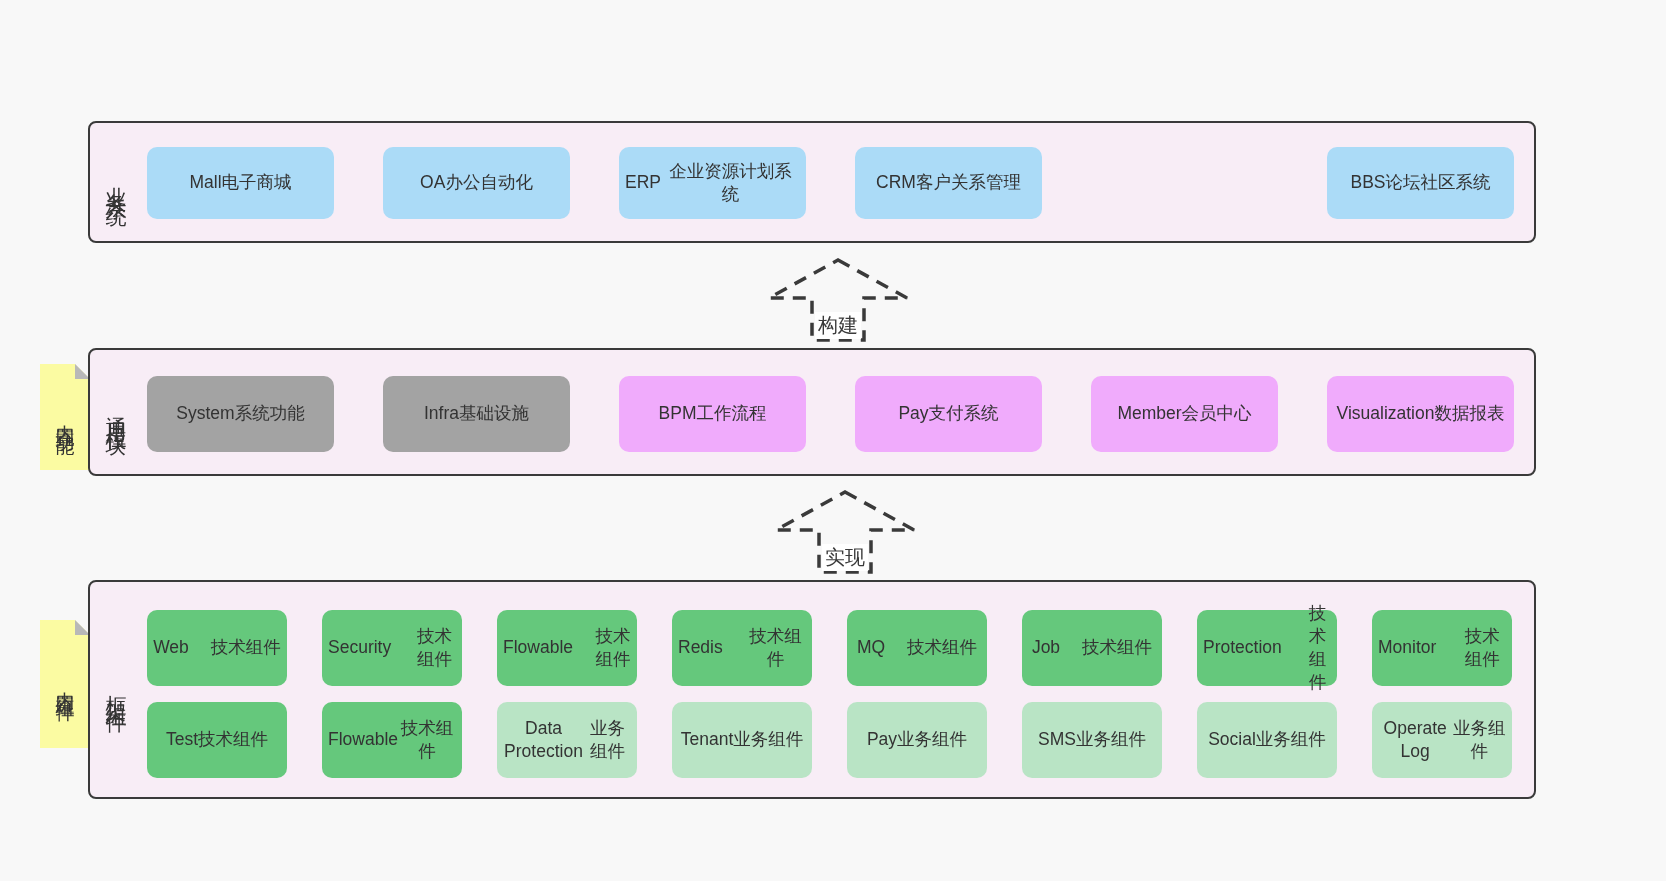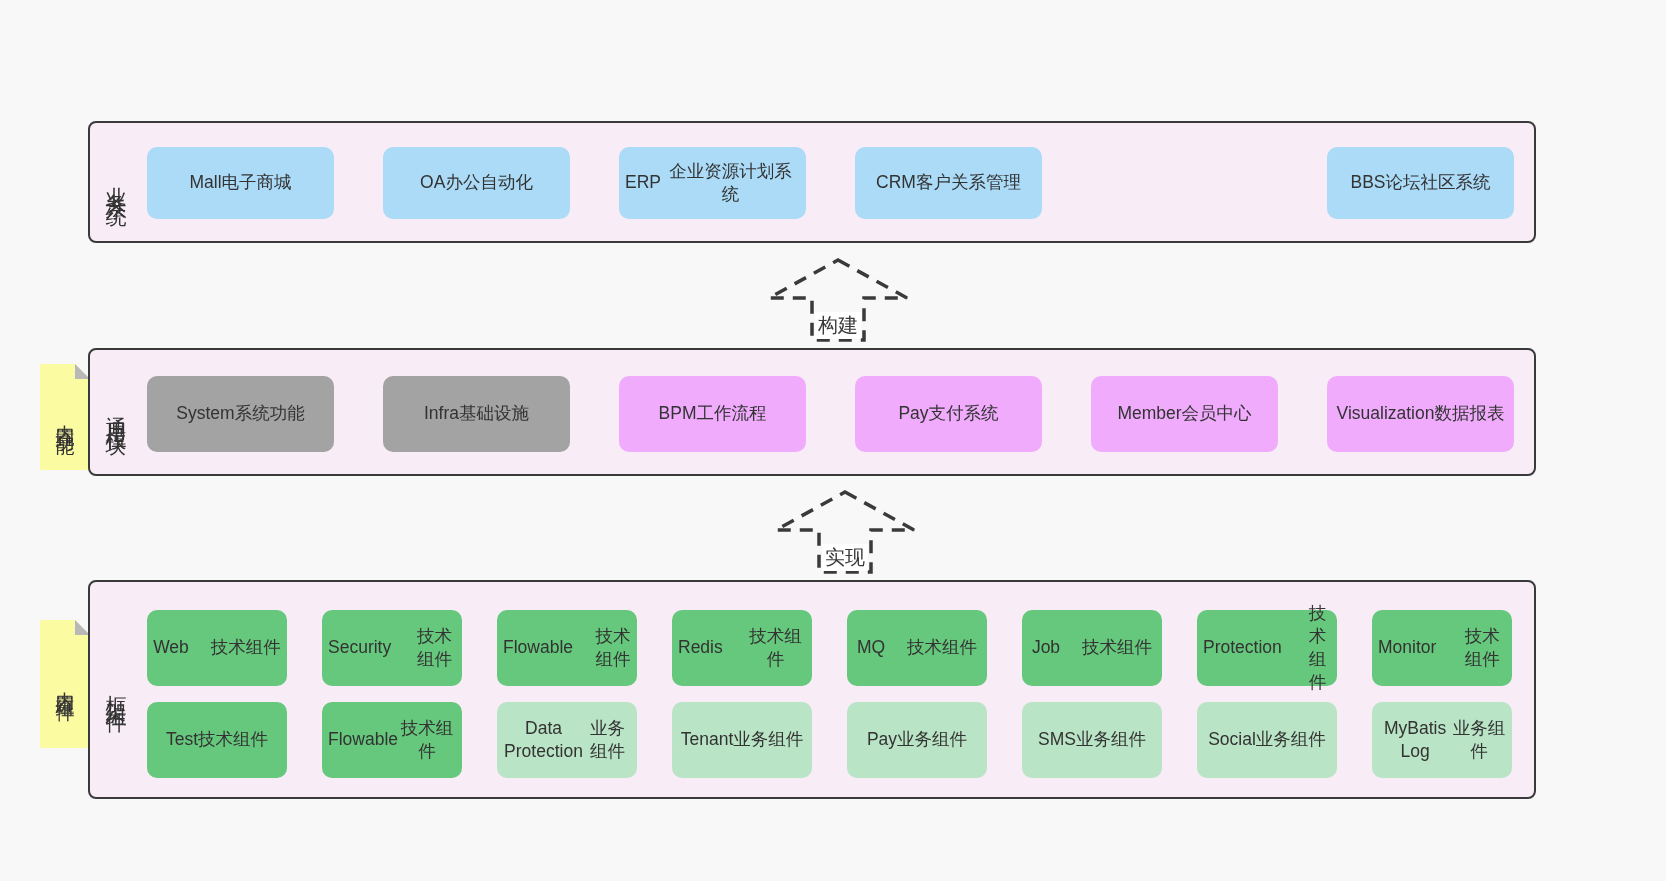--- a/index.html
+++ b/index.html
@@ -198,18 +198,18 @@
     </div>
     <div class="box lightgreen small r2 d5">
       <span>SMS</span>
       <span>业务组件</span>
     </div>
     <div class="box lightgreen small r2 d6">
       <span>Social</span>
       <span>业务组件</span>
     </div>
     <div class="box lightgreen small r2 d7">
-      <span>MyBatis Log</span>
+      <span>Operate Log</span>
       <span>业务组件</span>
     </div>
   </div>
 
 </div>
 
 </body></html>

